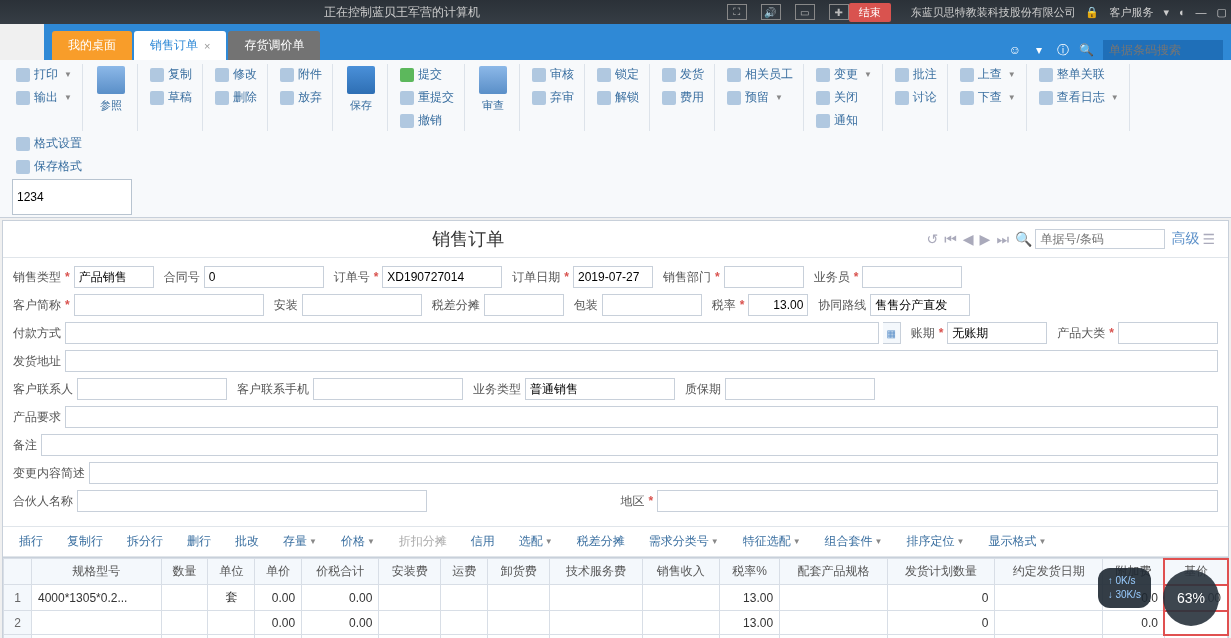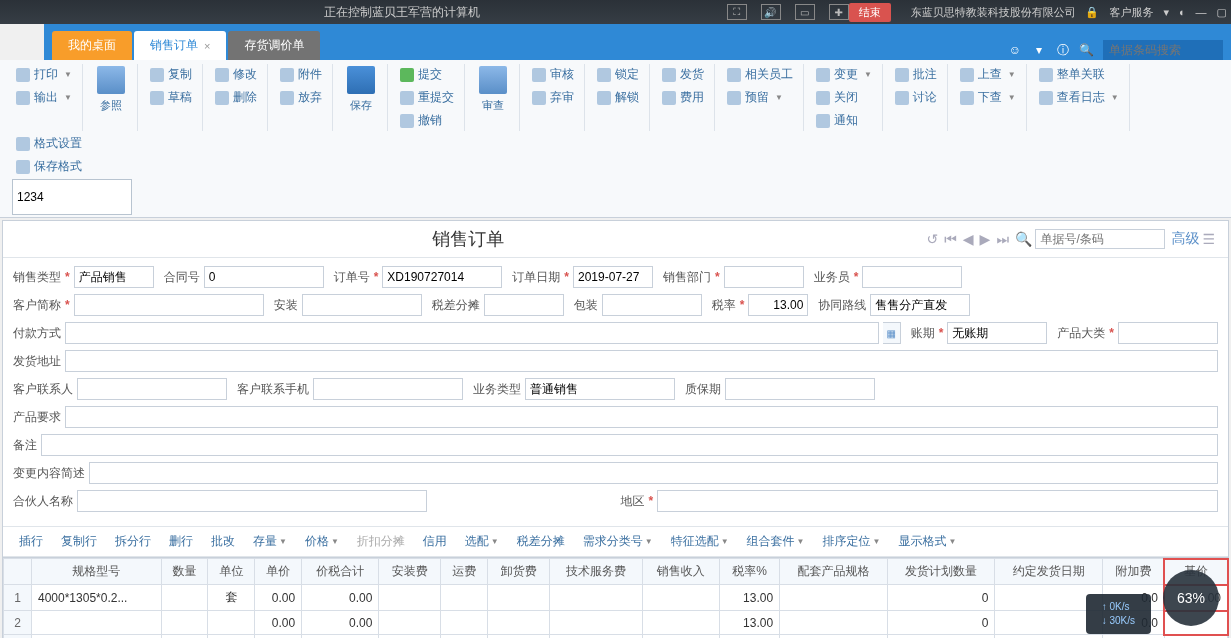--- a/index.html
+++ b/index.html
@@ -38,34 +38,34 @@
 .form-row { display:flex; flex-wrap:wrap; gap:4px 10px; margin-bottom:6px; align-items:center;}
 .fld { display:flex; align-items:center; gap:4px;}
 .fld label { color:#555; font-size:12px; white-space:nowrap;}
 .fld .req { color:#d9534f; font-weight:bold;}
 .fld input, .fld .val { border:1px solid #c8d0da; padding:3px 4px; font-size:12px; background:#fff; height:22px;}
 .fld input.w60{width:60px;} .fld input.w80{width:80px;}
 .fld input.w100{width:100px;} .fld input.w120{width:120px;} .fld input.w150{width:150px;}
 .fld input.w190{width:190px;}
 .wide-input { border:1px solid #c8d0da; padding:3px 4px; font-size:12px; height:22px; flex:1;}
 .suffix-ico { width:18px; height:22px; border:1px solid #c8d0da; border-left:none; display:inline-flex; align-items:center; justify-content:center; background:#f4f8fc; color:#5a8fc8; font-size:10px; cursor:pointer;}
-.grid-toolbar { display:flex; gap:6px; padding:4px 10px; border-top:1px solid #e0e5ea; border-bottom:1px solid #e0e5ea; font-size:12px; color:#3a6fa0; flex-wrap:wrap;}
+.grid-toolbar { display:flex; gap:12px; padding:4px 10px; border-top:1px solid #e0e5ea; border-bottom:1px solid #e0e5ea; font-size:12px; color:#3a6fa0; flex-wrap:wrap;}
 .gt-btn { padding:2px 6px; cursor:pointer; display:flex; align-items:center; gap:2px;}
 .gt-btn .caret{font-size:8px;color:#888;}
 .gt-dis { color:#aaa;}
 .grid { border-top:1px solid #c8d0da;}
 .grid table { border-collapse:collapse; width:100%;}
 .grid th, .grid td { border:1px solid #d8dee6; padding:4px 6px; font-size:12px; text-align:center; height:24px; white-space:nowrap;}
 .grid th { background:#f4f8fc; color:#555; font-weight:normal;}
 .grid td.rownum { background:#f4f8fc; color:#666; width:28px;}
 .grid td.txt-l { text-align:left;}
 .grid td.txt-r { text-align:right;}
 .hl-col { outline:2px solid #e05050; outline-offset:-1px;}
 .scroll-ind { position:fixed; right:12px; bottom:12px; width:56px; height:56px; border-radius:50%; background:rgba(40,50,60,.9); color:#fff; display:flex; align-items:center; justify-content:center; font-size:14px;}
-.net-ind { position:fixed; right:80px; bottom:4px; background:rgba(30,40,50,.9); color:#9cf; font-size:10px; padding:6px 16px; border-radius:4px; line-height:1.4;}
+.net-ind { position:fixed; right:80px; bottom:30px; background:rgba(30,40,50,.9); color:#9cf; font-size:10px; padding:6px 10px; border-radius:12px; line-height:1.4;}
 </style>
 </head>
 <body>
 
 <div class="titlebar">
   <span class="center-msg">正在控制蓝贝王军营的计算机</span>
   <div class="titlebar-icons">
     <span>⛶</span>
     <span>🔊</span>
     <span>▭</span>

